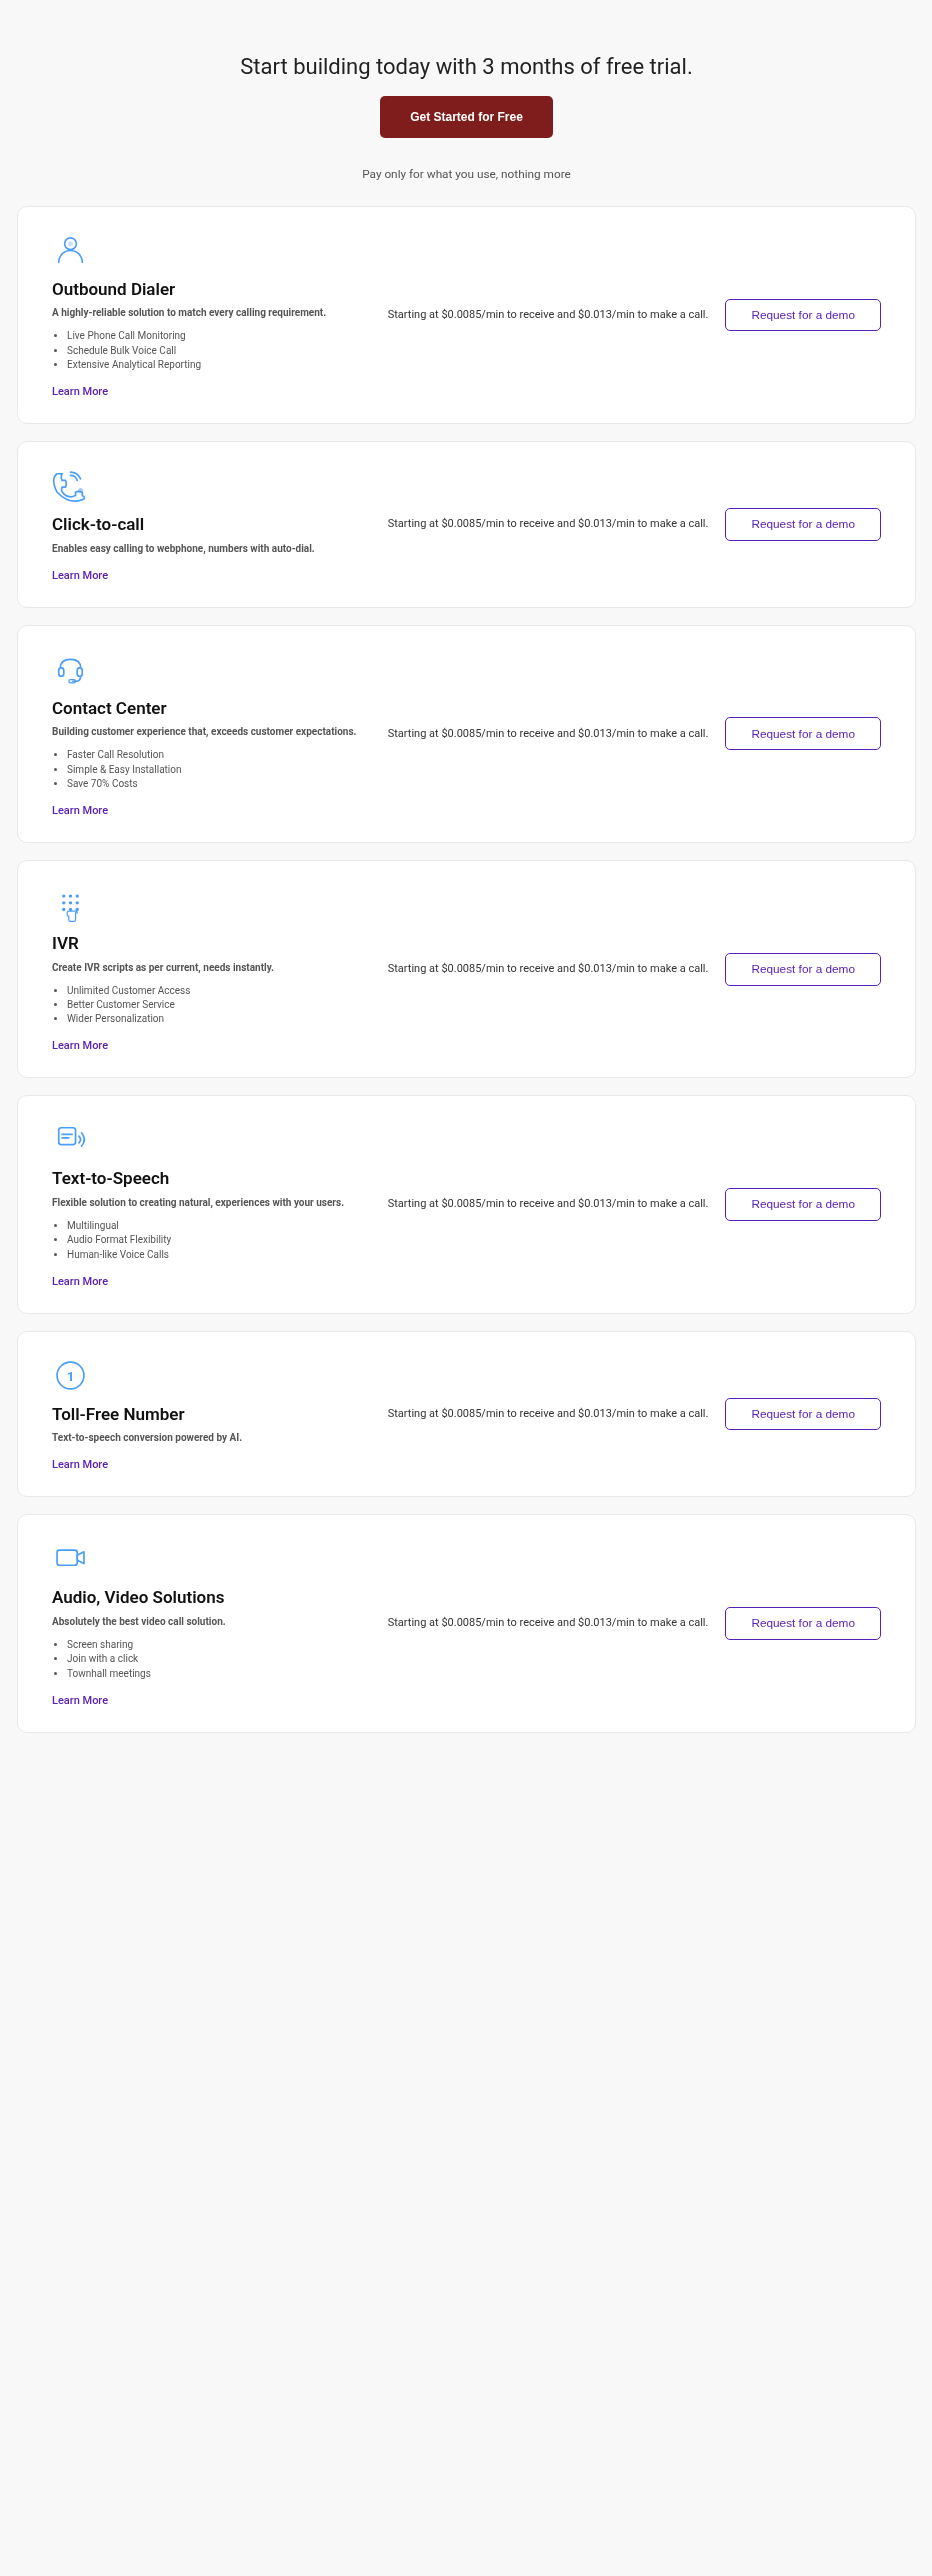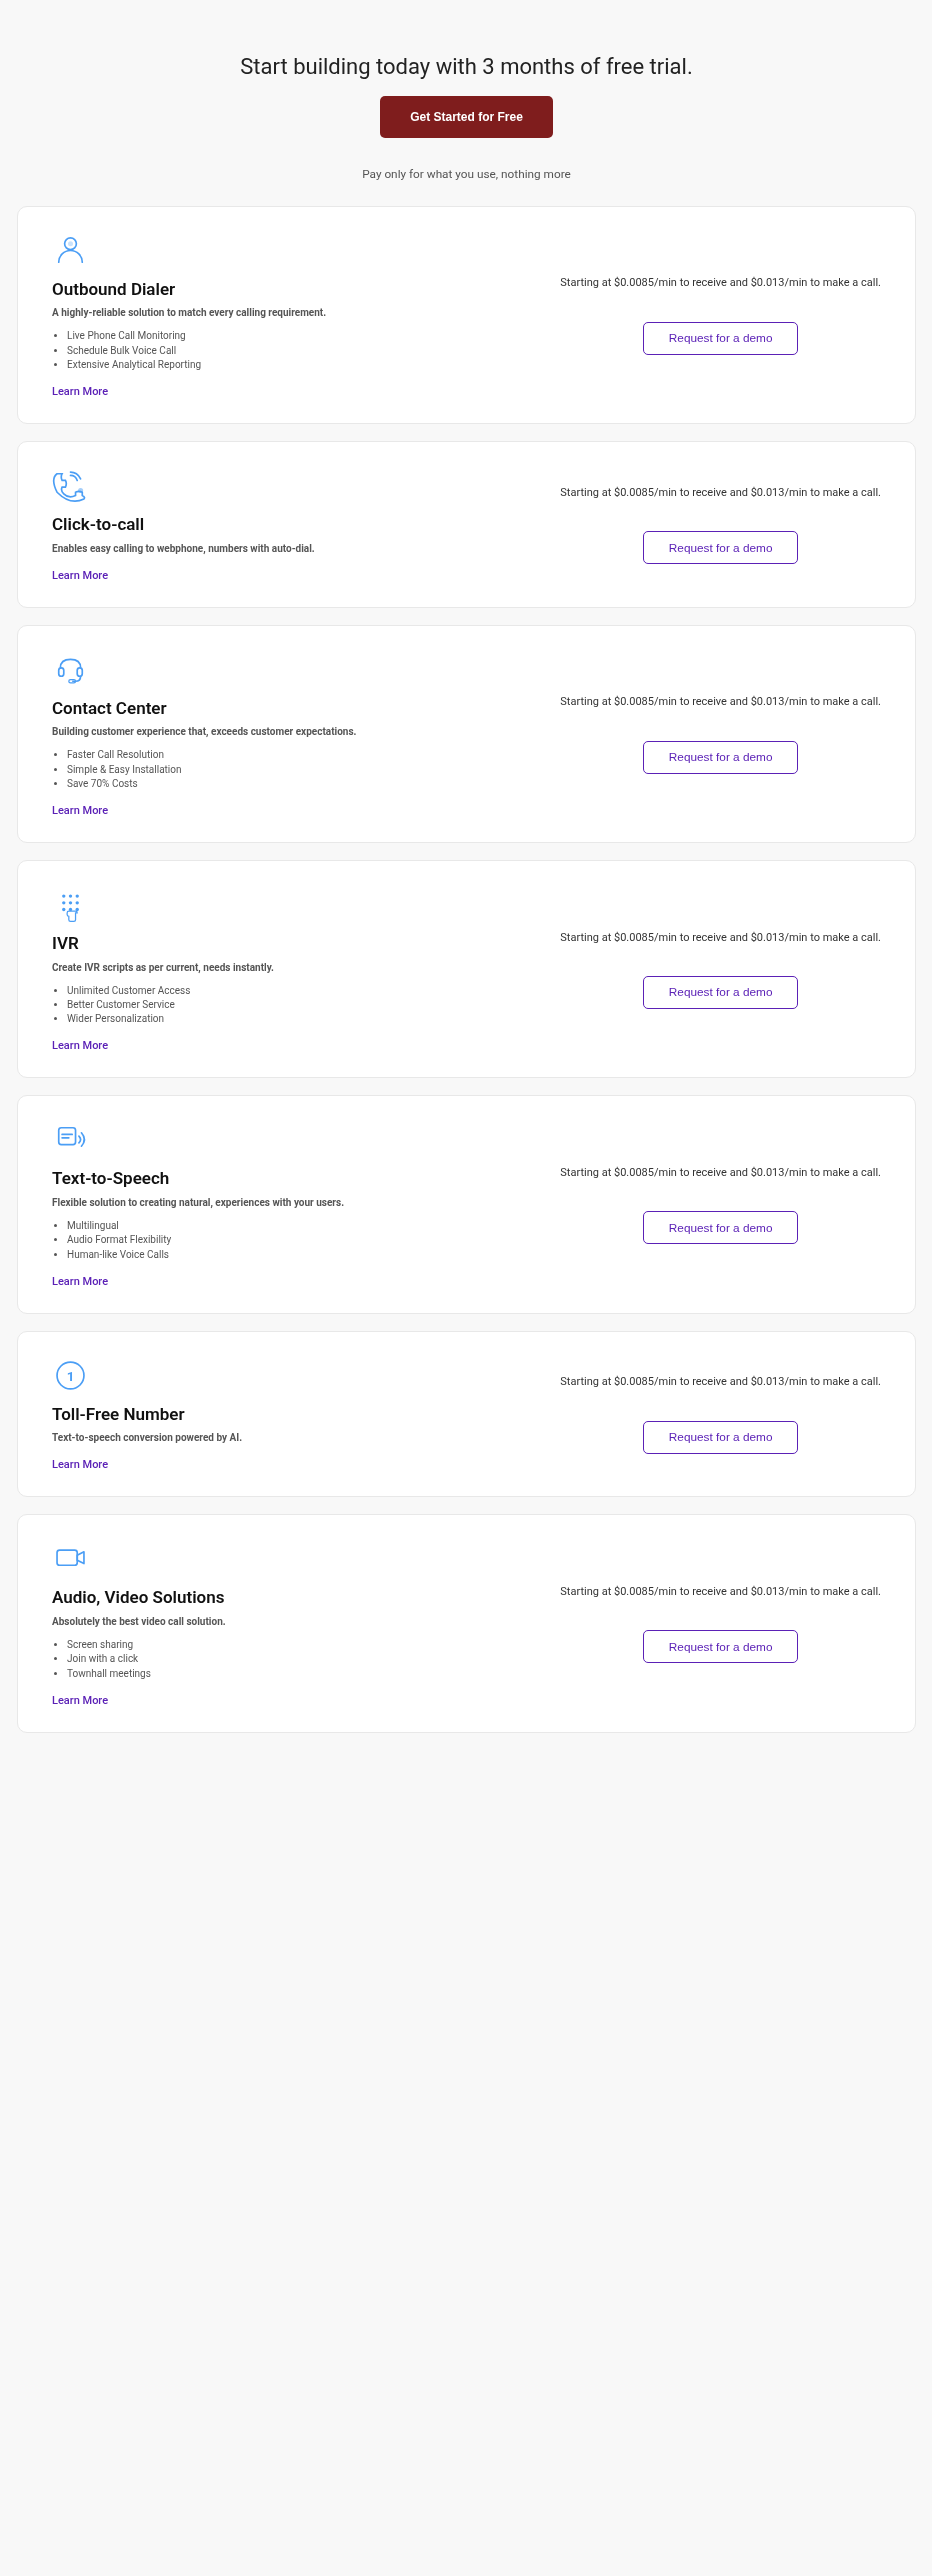--- a/index.html
+++ b/index.html
@@ -115,23 +115,22 @@
       font-size: 11px;
       color: #5b21b6;
       cursor: pointer;
       font-weight: 500;
       text-decoration: none;
     }
 
     .card-right {
       flex: 0 0 auto;
       display: flex;
-      flex-direction: column;
       align-items: center;
-      gap: 30px;
+      gap: 17px;
       min-width: 219px;
     }
 
     .price-text {
       font-size: 11px;
       color: #333;
       text-align: center;
       line-height: 1.5;
     }
 

